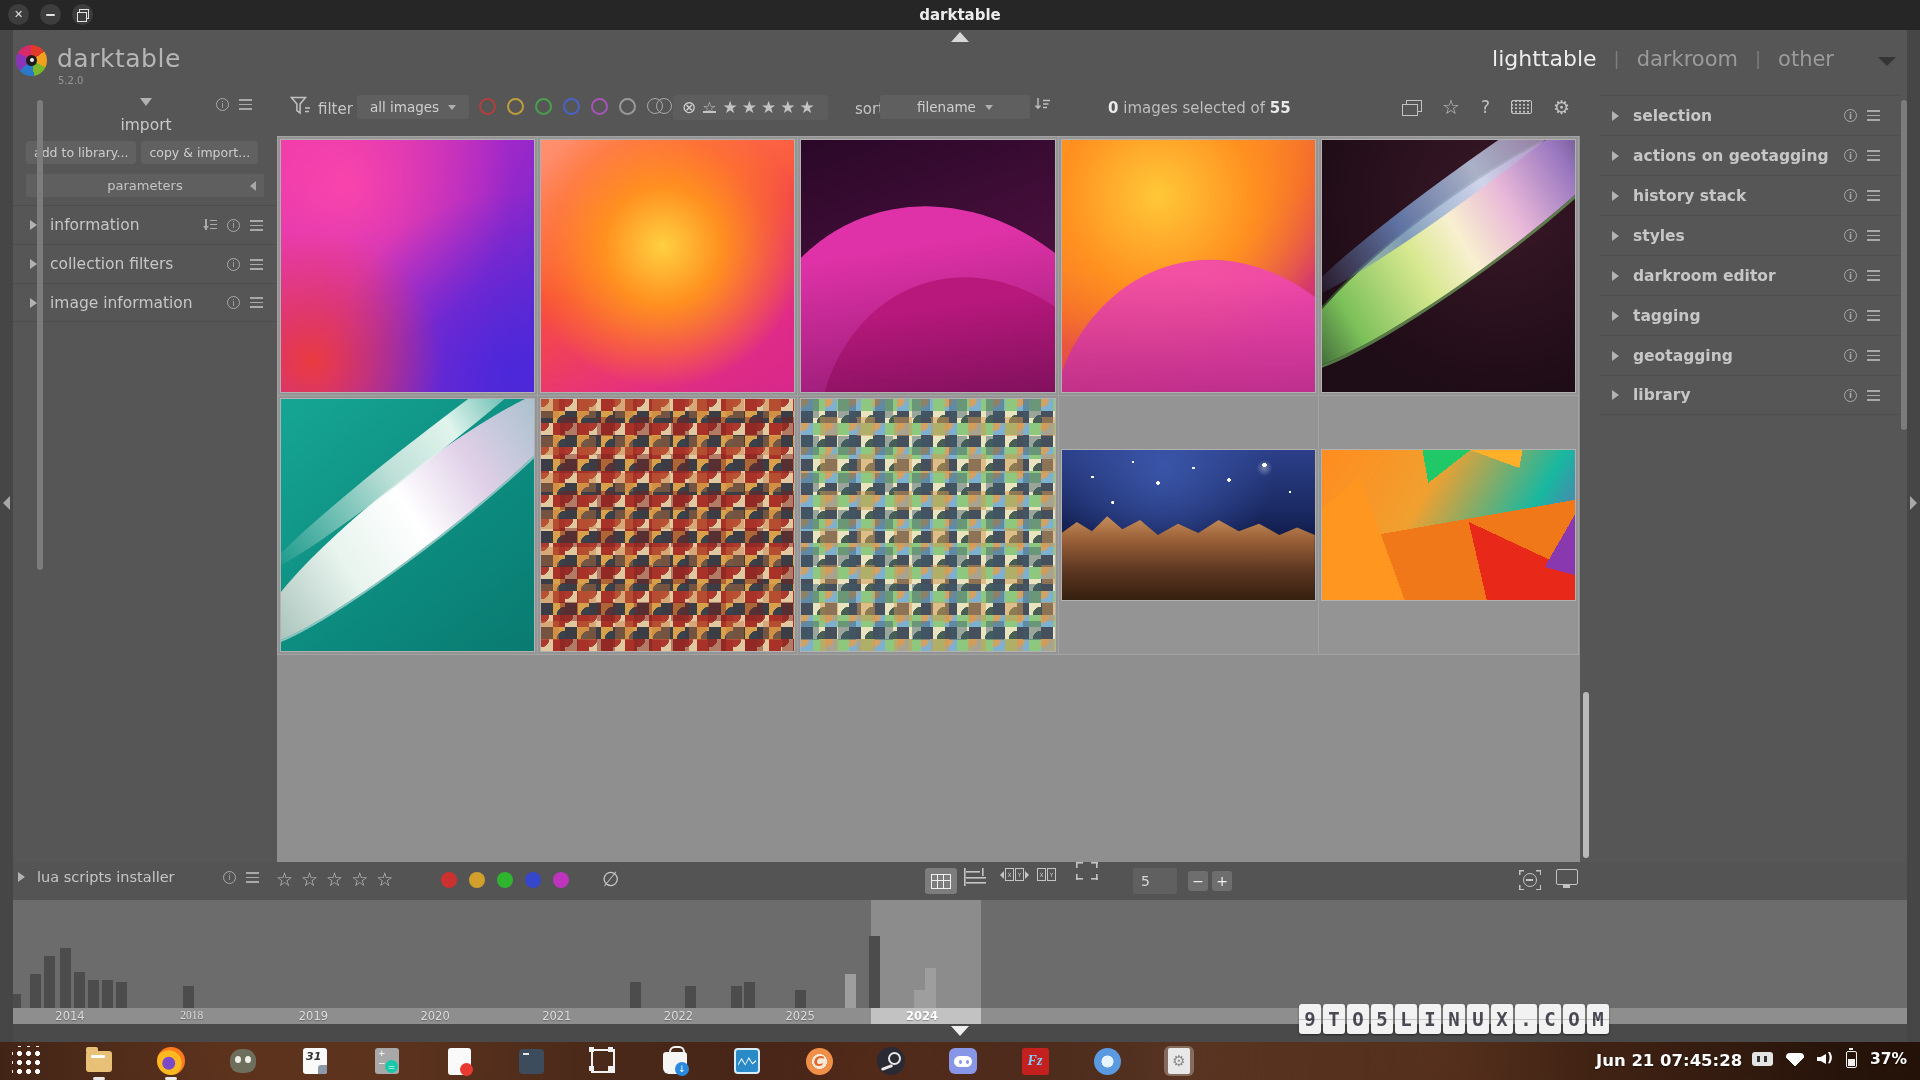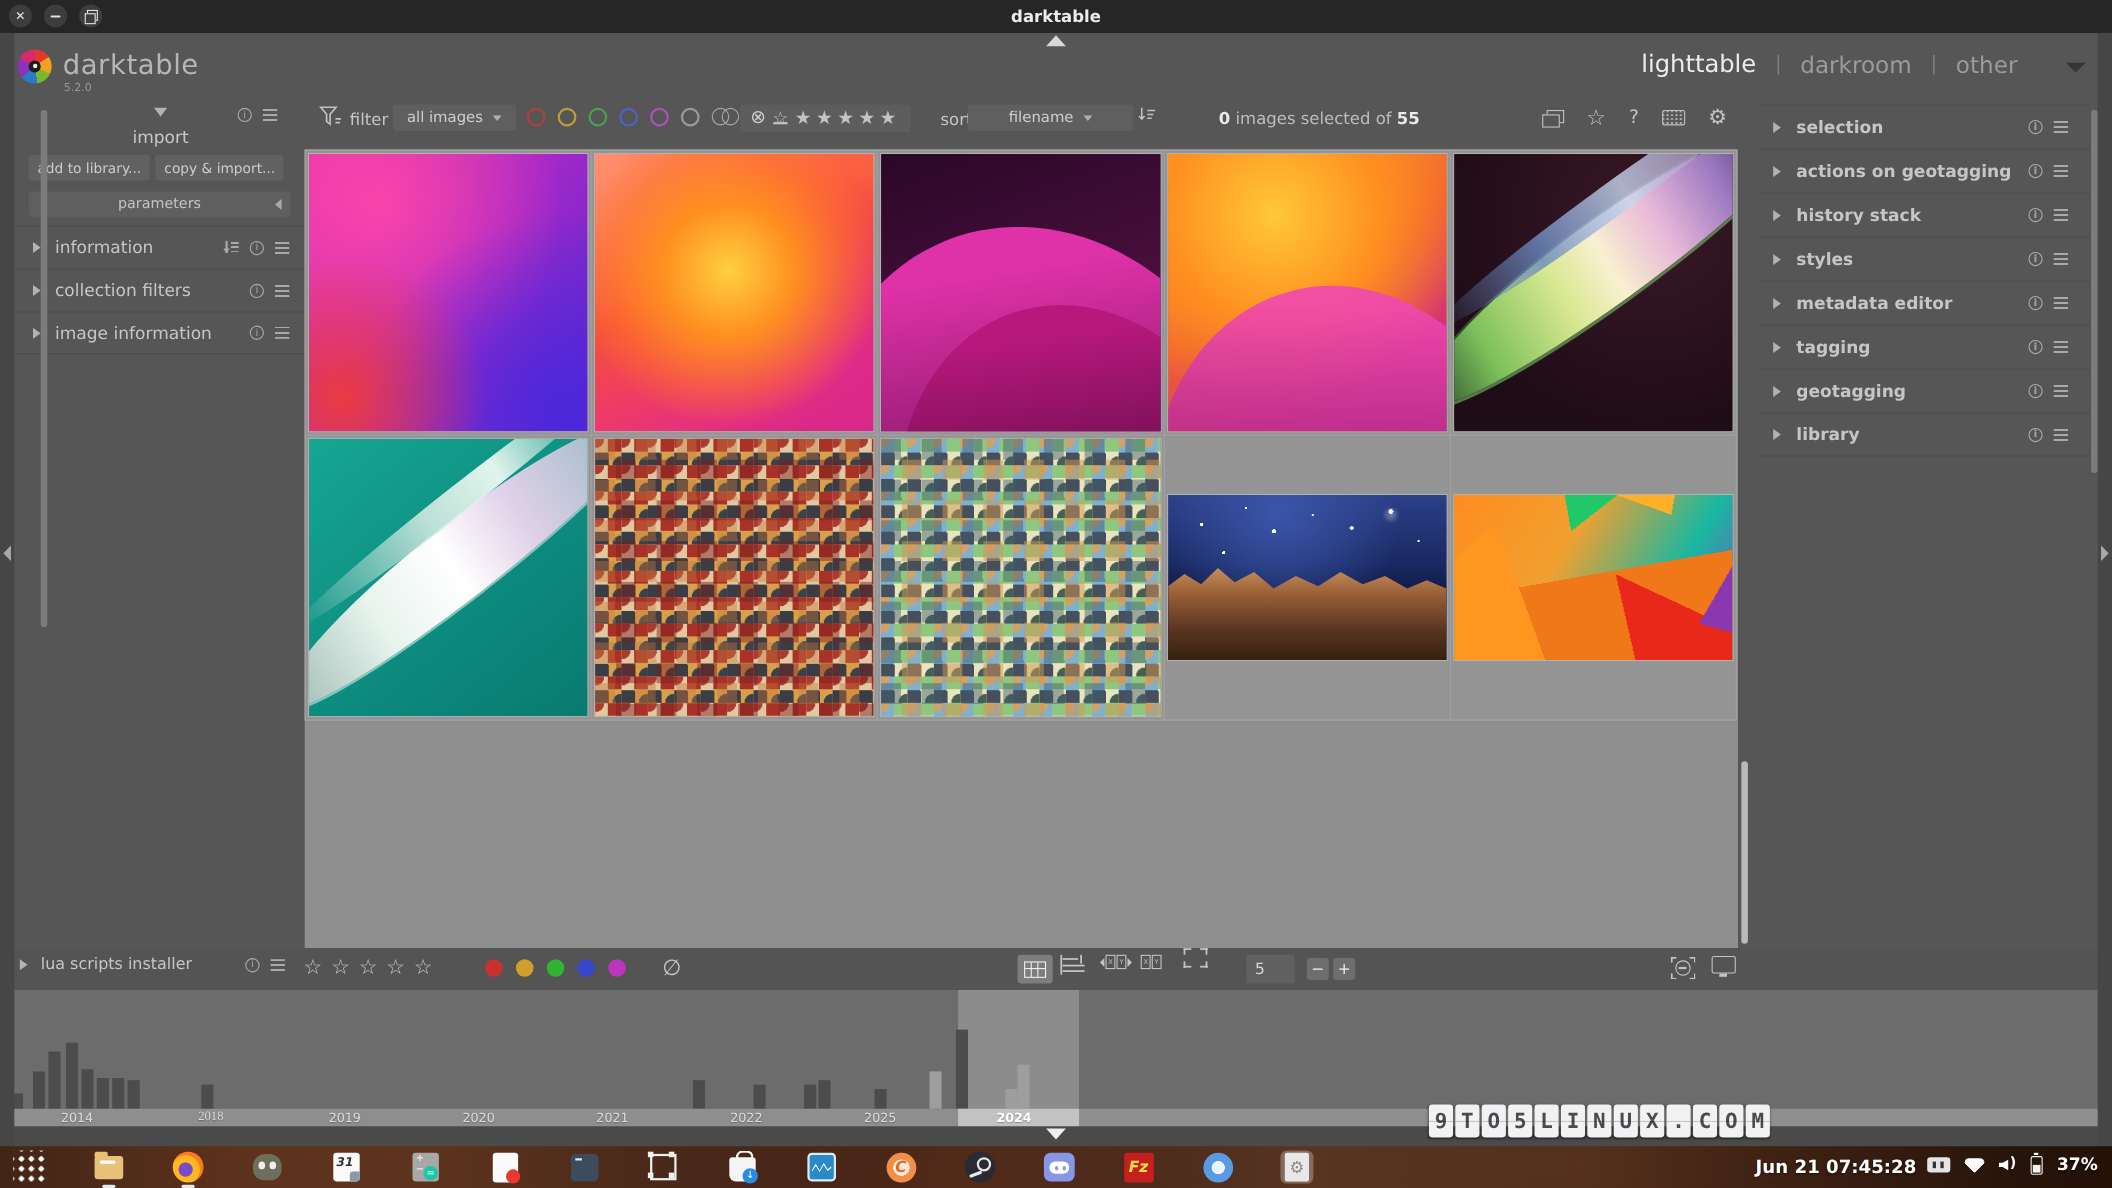--- a/index.html
+++ b/index.html
@@ -286,22 +286,22 @@
   .ti-system-monitor i::after{content:"";position:absolute;left:2px;top:6px;width:18px;height:10px;background:#fff;
      clip-path:polygon(0 80%,20% 20%,40% 80%,60% 10%,80% 70%,100% 40%,100% 55%,80% 85%,60% 30%,40% 95%,20% 40%,0 95%);}
   .ti-gthumb i{width:27px;height:27px;border-radius:50%;background:radial-gradient(circle,#f8e8d8 0 38%,#f09048 40% 100%);
      color:#e06828;font-weight:bold;font-size:14px;display:flex;align-items:center;justify-content:center;}
   .ti-steam i{width:28px;height:28px;border-radius:50%;background:#2a2a34;position:relative;}
   .ti-steam i::before{content:"";position:absolute;right:4px;top:5px;width:9px;height:9px;border:2px solid #e8e8e8;border-radius:50%;}
   .ti-steam i::after{content:"";position:absolute;left:4px;bottom:6px;width:12px;height:3px;background:#e8e8e8;transform:rotate(-20deg);border-radius:2px;}
   .ti-discord i{width:28px;height:26px;border-radius:6px;background:#8896e8;position:relative;}
   .ti-discord i::before{content:"";position:absolute;left:5px;top:8px;width:18px;height:11px;border-radius:6px;background:#fff;}
   .ti-discord i::after{content:"";position:absolute;left:10px;top:12px;width:3px;height:4px;background:#8896e8;border-radius:50%;box-shadow:7px 0 0 #8896e8;}
-  .ti-filezilla i{width:27px;height:27px;background:#c42020;border-radius:3px;color:#fde047;font-weight:bold;font-size:14px;
-     display:flex;align-items:center;justify-content:center;}
+  .ti-filezilla i{width:27px;height:27px;background:#c42020;border-radius:3px;color:#7dd3fc;font-weight:bold;font-size:14px;
+     display:flex;align-items:center;justify-content:center;font-family:Liberation Serif, serif;}
   .ti-chromium i{width:27px;height:27px;border-radius:50%;background:radial-gradient(circle,#e8f4ff 0 30%,#5a9ae0 33% 72%,#3a7ac8 74%);}
   .ti-settings i{width:22px;height:26px;background:#e8e8e8;border-radius:2px;display:flex;align-items:center;justify-content:center;
      color:#8a8a8a;font-size:15px;}
   .tb-clock{position:absolute;left:1596px;top:9px;font-size:16.5px;font-weight:bold;color:#fff;text-shadow:0 1px 2px rgba(0,0,0,.6);}
   .tb-status{position:absolute;left:1752px;top:8px;display:flex;align-items:center;gap:13px;}
   .s-kbd{width:21px;height:14px;background:#e4e4e4;border-radius:3px;position:relative;}
   .s-kbd::before{content:"";position:absolute;left:5px;top:4px;width:2.5px;height:6px;background:#333;box-shadow:7px 0 0 #333;}
   .s-wifi{width:18px;height:13px;background:conic-gradient(from -47deg at 50% 100%,#fff 0 94deg,transparent 0);
      border-radius:4px 4px 2px 2px;}
   .s-vol{position:relative;width:16px;height:14px;}
@@ -469,21 +469,21 @@
       <div class="rmod">
         <span class="tri mod-tri"></span>
         <span class="mod-label">styles</span>
         <span class="row-icons">
           <span class="i-info">i</span>
           <span class="i-menu"></span>
         </span>
       </div>
       <div class="rmod">
         <span class="tri mod-tri"></span>
-        <span class="mod-label">metadata editor</span>
+        <span class="mod-label">darkroom editor</span>
         <span class="row-icons">
           <span class="i-info">i</span>
           <span class="i-menu"></span>
         </span>
       </div>
       <div class="rmod">
         <span class="tri mod-tri"></span>
         <span class="mod-label">tagging</span>
         <span class="row-icons">
           <span class="i-info">i</span>

